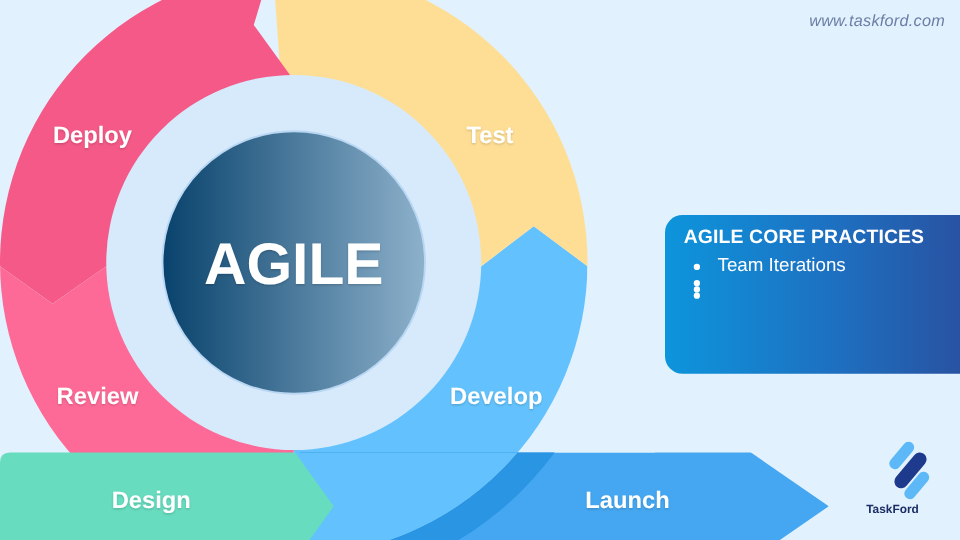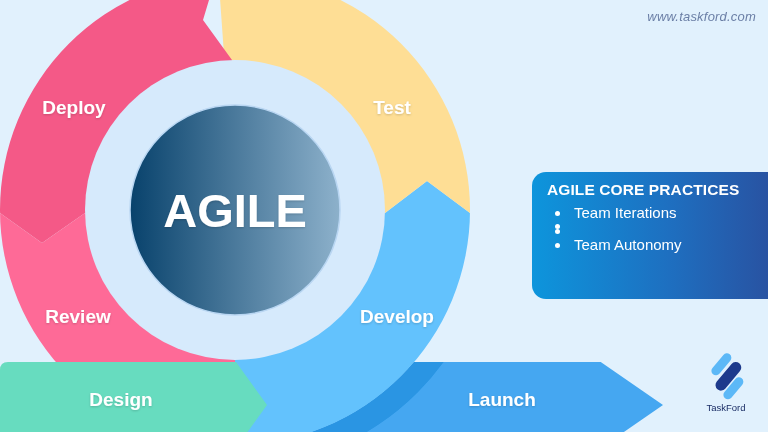--- a/index.html
+++ b/index.html
@@ -18,22 +18,22 @@
     border-radius: 14px;
     background: linear-gradient(90deg, #0d95dc 0%, #1e6fc0 55%, #2a4f9e 100%);
     color: #ffffff; box-sizing: border-box; padding: 9px 0 0 15px;
   }
   .practices .title { font-weight: bold; font-size: 15.5px; letter-spacing: 0.1px; }
   .practices ul { list-style: none; margin: 3px 0 0 0; padding: 0 0 0 8px; }
   .practices li { font-size: 15px; line-height: 22px; display: flex; align-items: center; }
   .practices .bullet { display: inline-block; width: 5px; height: 5px; border-radius: 50%; background: #fff; margin-right: 14px; }
   .logo { position: absolute; left: 693px; top: 353px; width: 66px; height: 70px; }
   .logo .brand {
-    position: absolute; left: 0; top: 49px; width: 66px; text-align: center;
-    font-size: 9.5px; font-weight: normal; color: #1b2e66;
+    position: absolute; left: 0; top: 49px; width: 66px; text-align: left;
+    font-size: 9.5px; font-weight: bold; color: #1b2e66;
   }
   .lbl { font-family: "Liberation Sans", "DejaVu Sans", sans-serif; font-weight: bold; fill: #ffffff; }
 </style>
 </head>
 <body>
 
 <div id="stage">
   <svg width="768" height="432" viewBox="0 0 768 432" xmlns="http://www.w3.org/2000/svg" style="position:absolute;left:0;top:0;">
     <defs>
       <linearGradient id="centerGrad" x1="0" y1="0" x2="1" y2="0">
@@ -99,21 +99,20 @@
           <span>Team Iterations</span>
         </li>
       <li>
           <span class="bullet"></span>
         </li>
       <li>
           <span class="bullet"></span>
         </li>
       <li>
           <span class="bullet"></span>
-          <span>Team Autonomy</span>
         </li>
     </ul>
   </div>
 
   <div class="logo">
     <svg width="66" height="48" viewBox="0 0 66 48">
       <rect x="24" y="-2" width="9" height="26" rx="4.5" fill="#5cb8f7" transform="rotate(40 28 11)"></rect>
       <rect x="30" y="6" width="11" height="34" rx="5.5" fill="#1d3a8c" transform="rotate(40 35 23)"></rect>
       <rect x="36" y="22" width="9" height="26" rx="4.5" fill="#5cb8f7" transform="rotate(40 40 35)"></rect>
     </svg>

